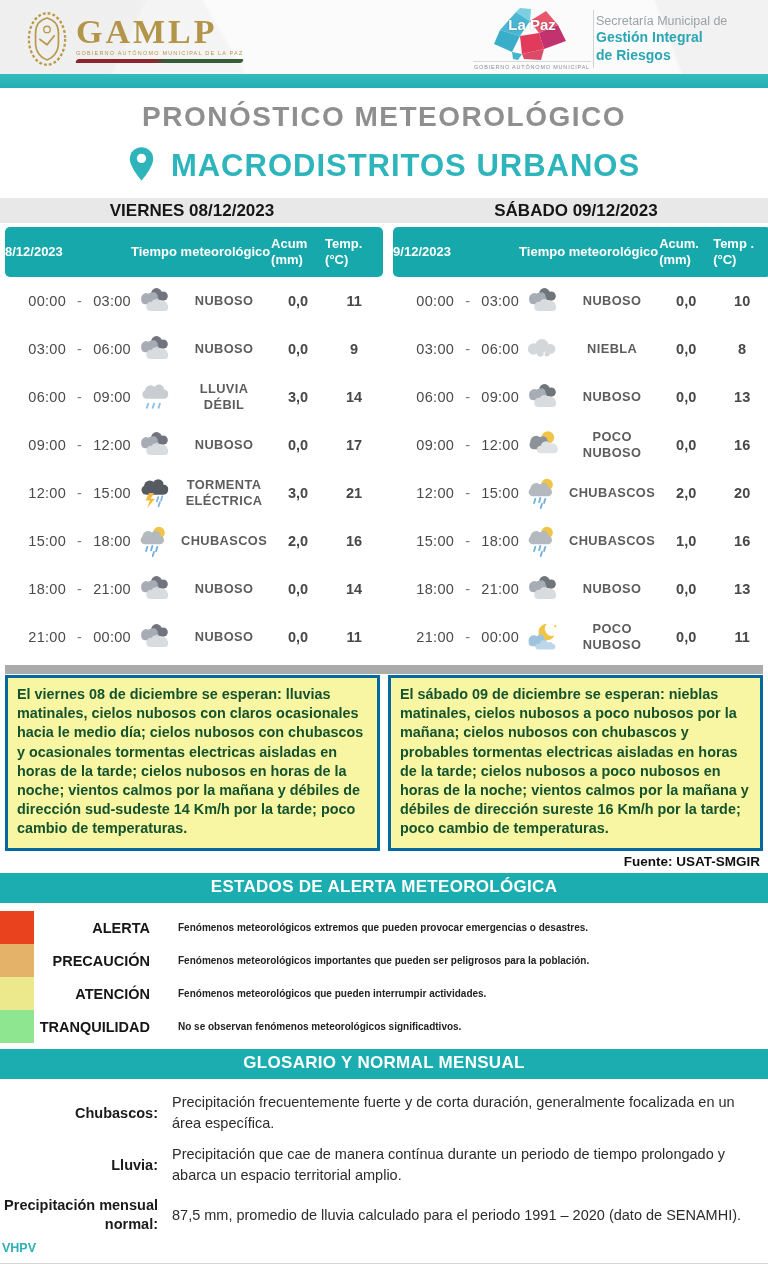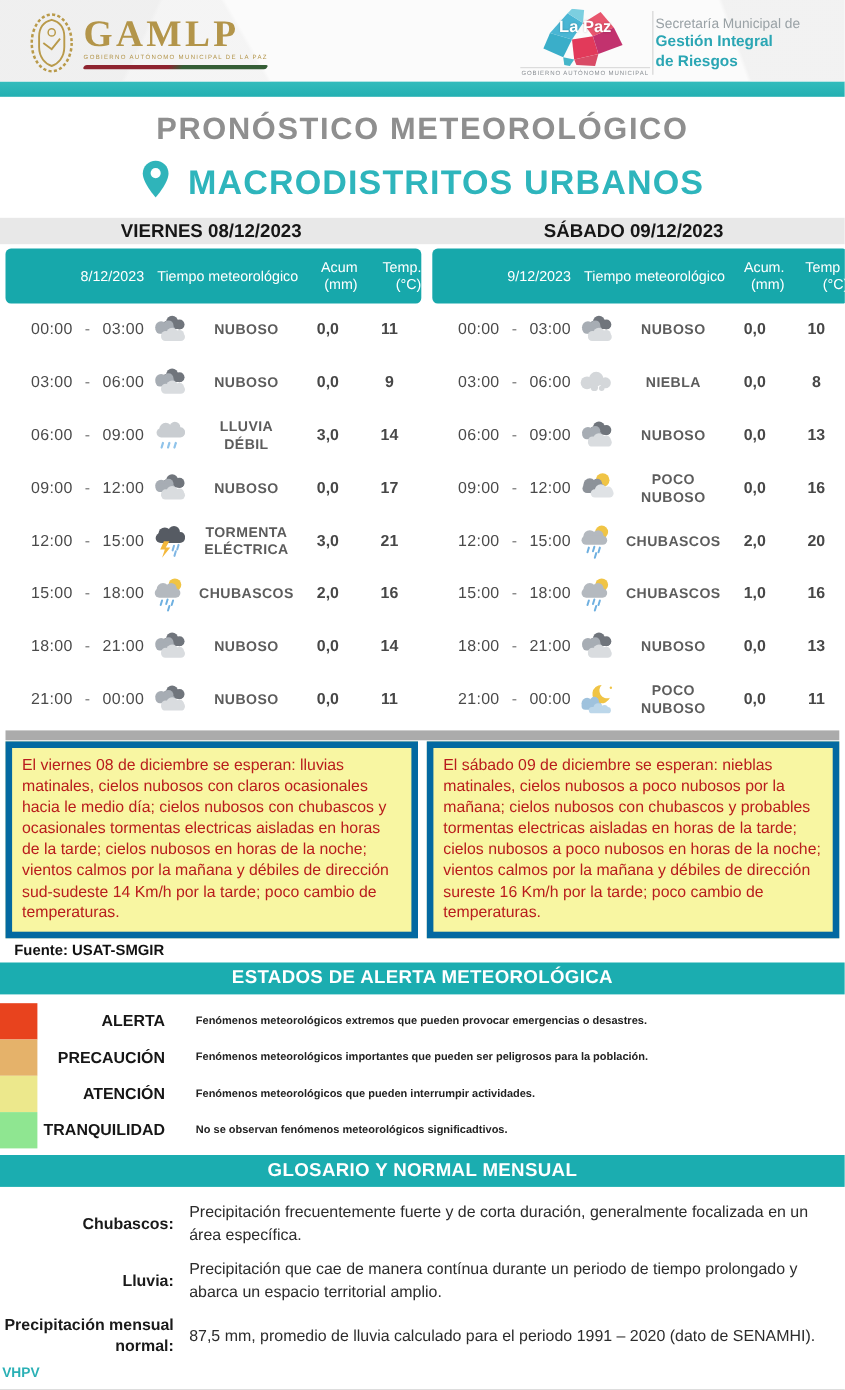--- a/index.html
+++ b/index.html
@@ -49,40 +49,40 @@
 
   
   .day-labels{display:grid;grid-template-columns:1fr 1fr;background:#e8e8e8;height:33px;margin-top:9px;align-items:center;}
   .day-label{text-align:center;font-size:17px;font-weight:bold;color:#161616;}
 
   
   .tables{display:grid;grid-template-columns:1fr 1fr;gap:10px;padding:4px 5px 0 5px;}
   .t-head{
     background:#17a8ab;color:#fff;border-radius:5px;
     display:grid;grid-template-columns:126px 1fr 54px 58px;align-items:center;
-    height:50px;font-weight:normal;font-size:13px;text-align:right;line-height:1.25;
+    height:50px;font-weight:bold;font-size:13px;text-align:left;line-height:1.25;
   }
   .t-row{display:grid;grid-template-columns:126px 46px 1fr 54px 58px;align-items:center;height:48px;}
   .cell{font-size:14.5px;color:#4a4a4a;}
   .cell.time{display:flex;gap:11px;justify-content:flex-end;padding-left:17px;letter-spacing:.3px;}
   .cell.time i{font-style:normal;color:#7a7a7a;}
   .cell.icon{display:flex;justify-content:center;}
   .wicon{width:40px;height:34px;}
   .cell.cond{text-align:center;font-size:12.8px;font-weight:600;color:#5c5c5c;letter-spacing:.4px;line-height:1.25;padding:0 4px;}
   .cell.acum,.cell.temp{text-align:center;font-weight:600;color:#474747;}
 
   .gray-sep{height:12px;background:#ababab;margin:4px 5px 0 5px;}
 
   
   .summaries{display:grid;grid-template-columns:1fr 1fr;gap:8px;padding:1px 5px 0 5px;}
   .sum-box{
-    background:#f8f6a2;border:6px solid #0369a1;box-sizing:border-box;
-    padding:7px 9px;font-size:14.4px;font-weight:normal;color:#b91c1c;line-height:1.33;min-height:176px;
+    background:#f8f6a2;border:3px solid #0369a1;box-sizing:border-box;
+    padding:7px 9px;font-size:14.4px;font-weight:bold;color:#14532d;line-height:1.33;min-height:176px;
   }
-  .source-line{text-align:left;font-size:13.5px;font-weight:bold;color:#111;padding:3px 8px 2px 13px;}
+  .source-line{text-align:right;font-size:13.5px;font-weight:bold;color:#111;padding:3px 8px 2px 13px;}
 
   
   .section-head{
     background:#1badb0;color:#fff;text-align:center;font-weight:bold;font-size:17px;
     height:40px;line-height:28px;letter-spacing:.3px;margin:2px 0;
   }
 
   
   .alerts{padding:6px 5px 4px 0;}
   .alert-row{display:grid;grid-template-columns:38px 116px 1fr;align-items:center;min-height:33px;}

